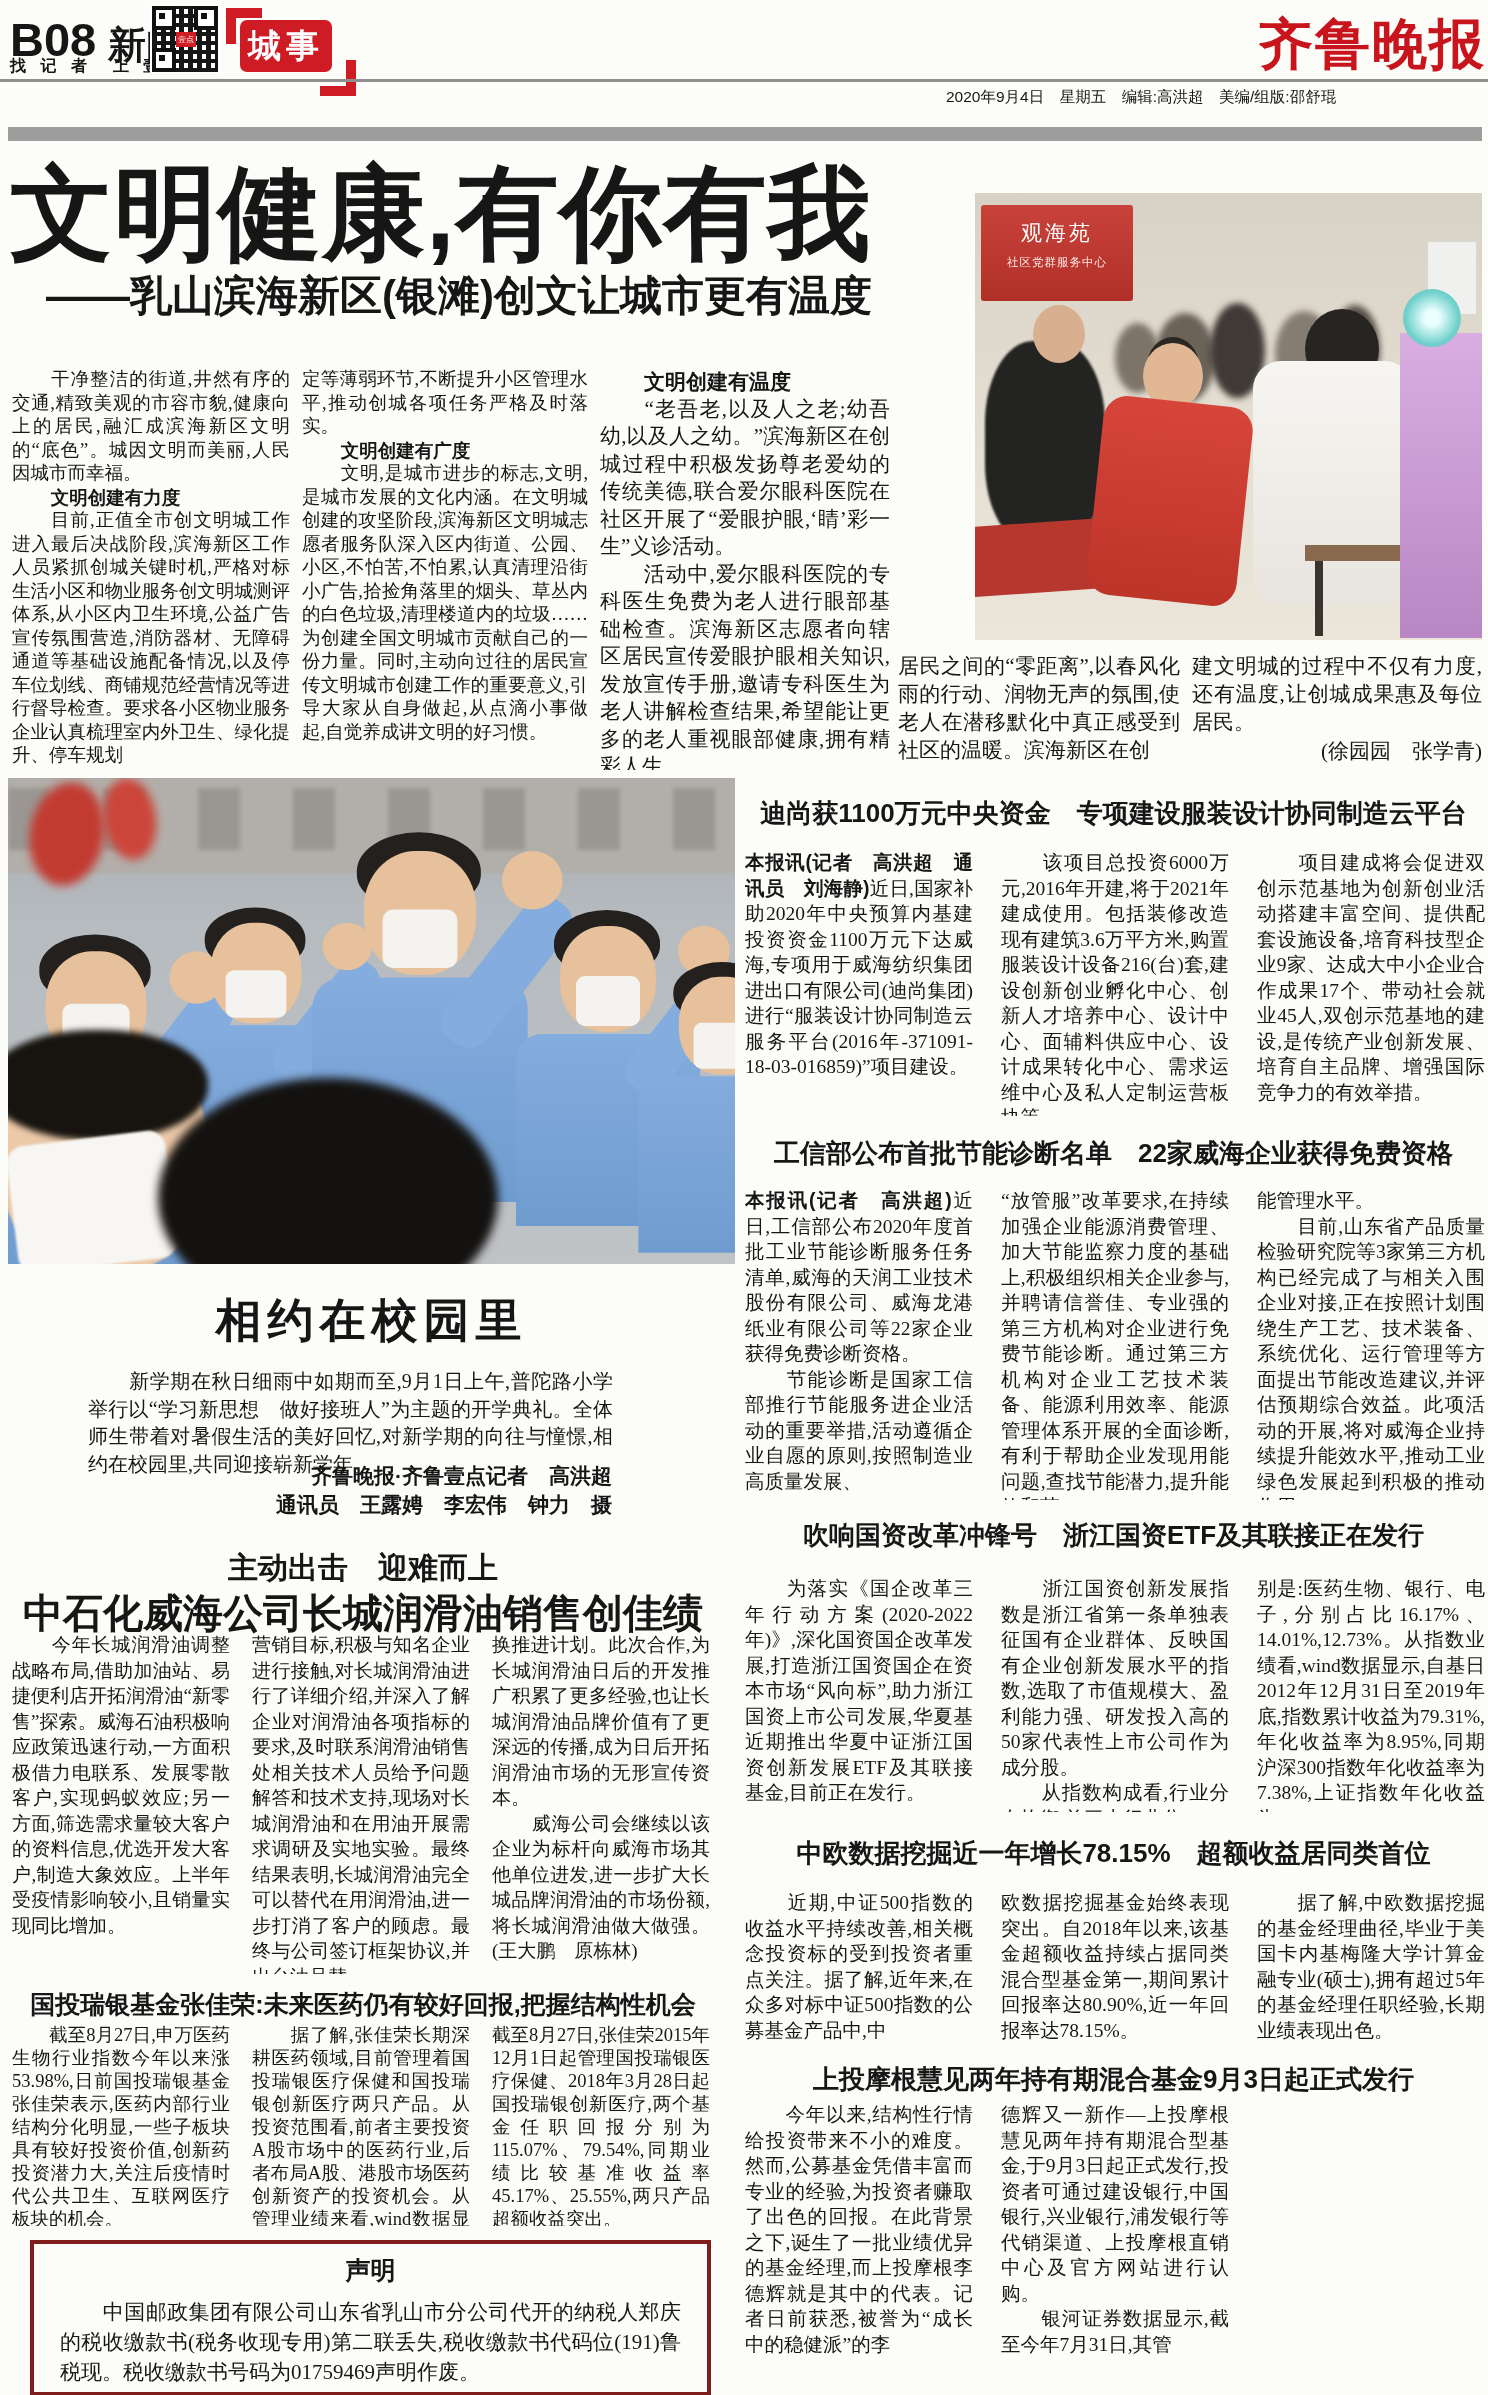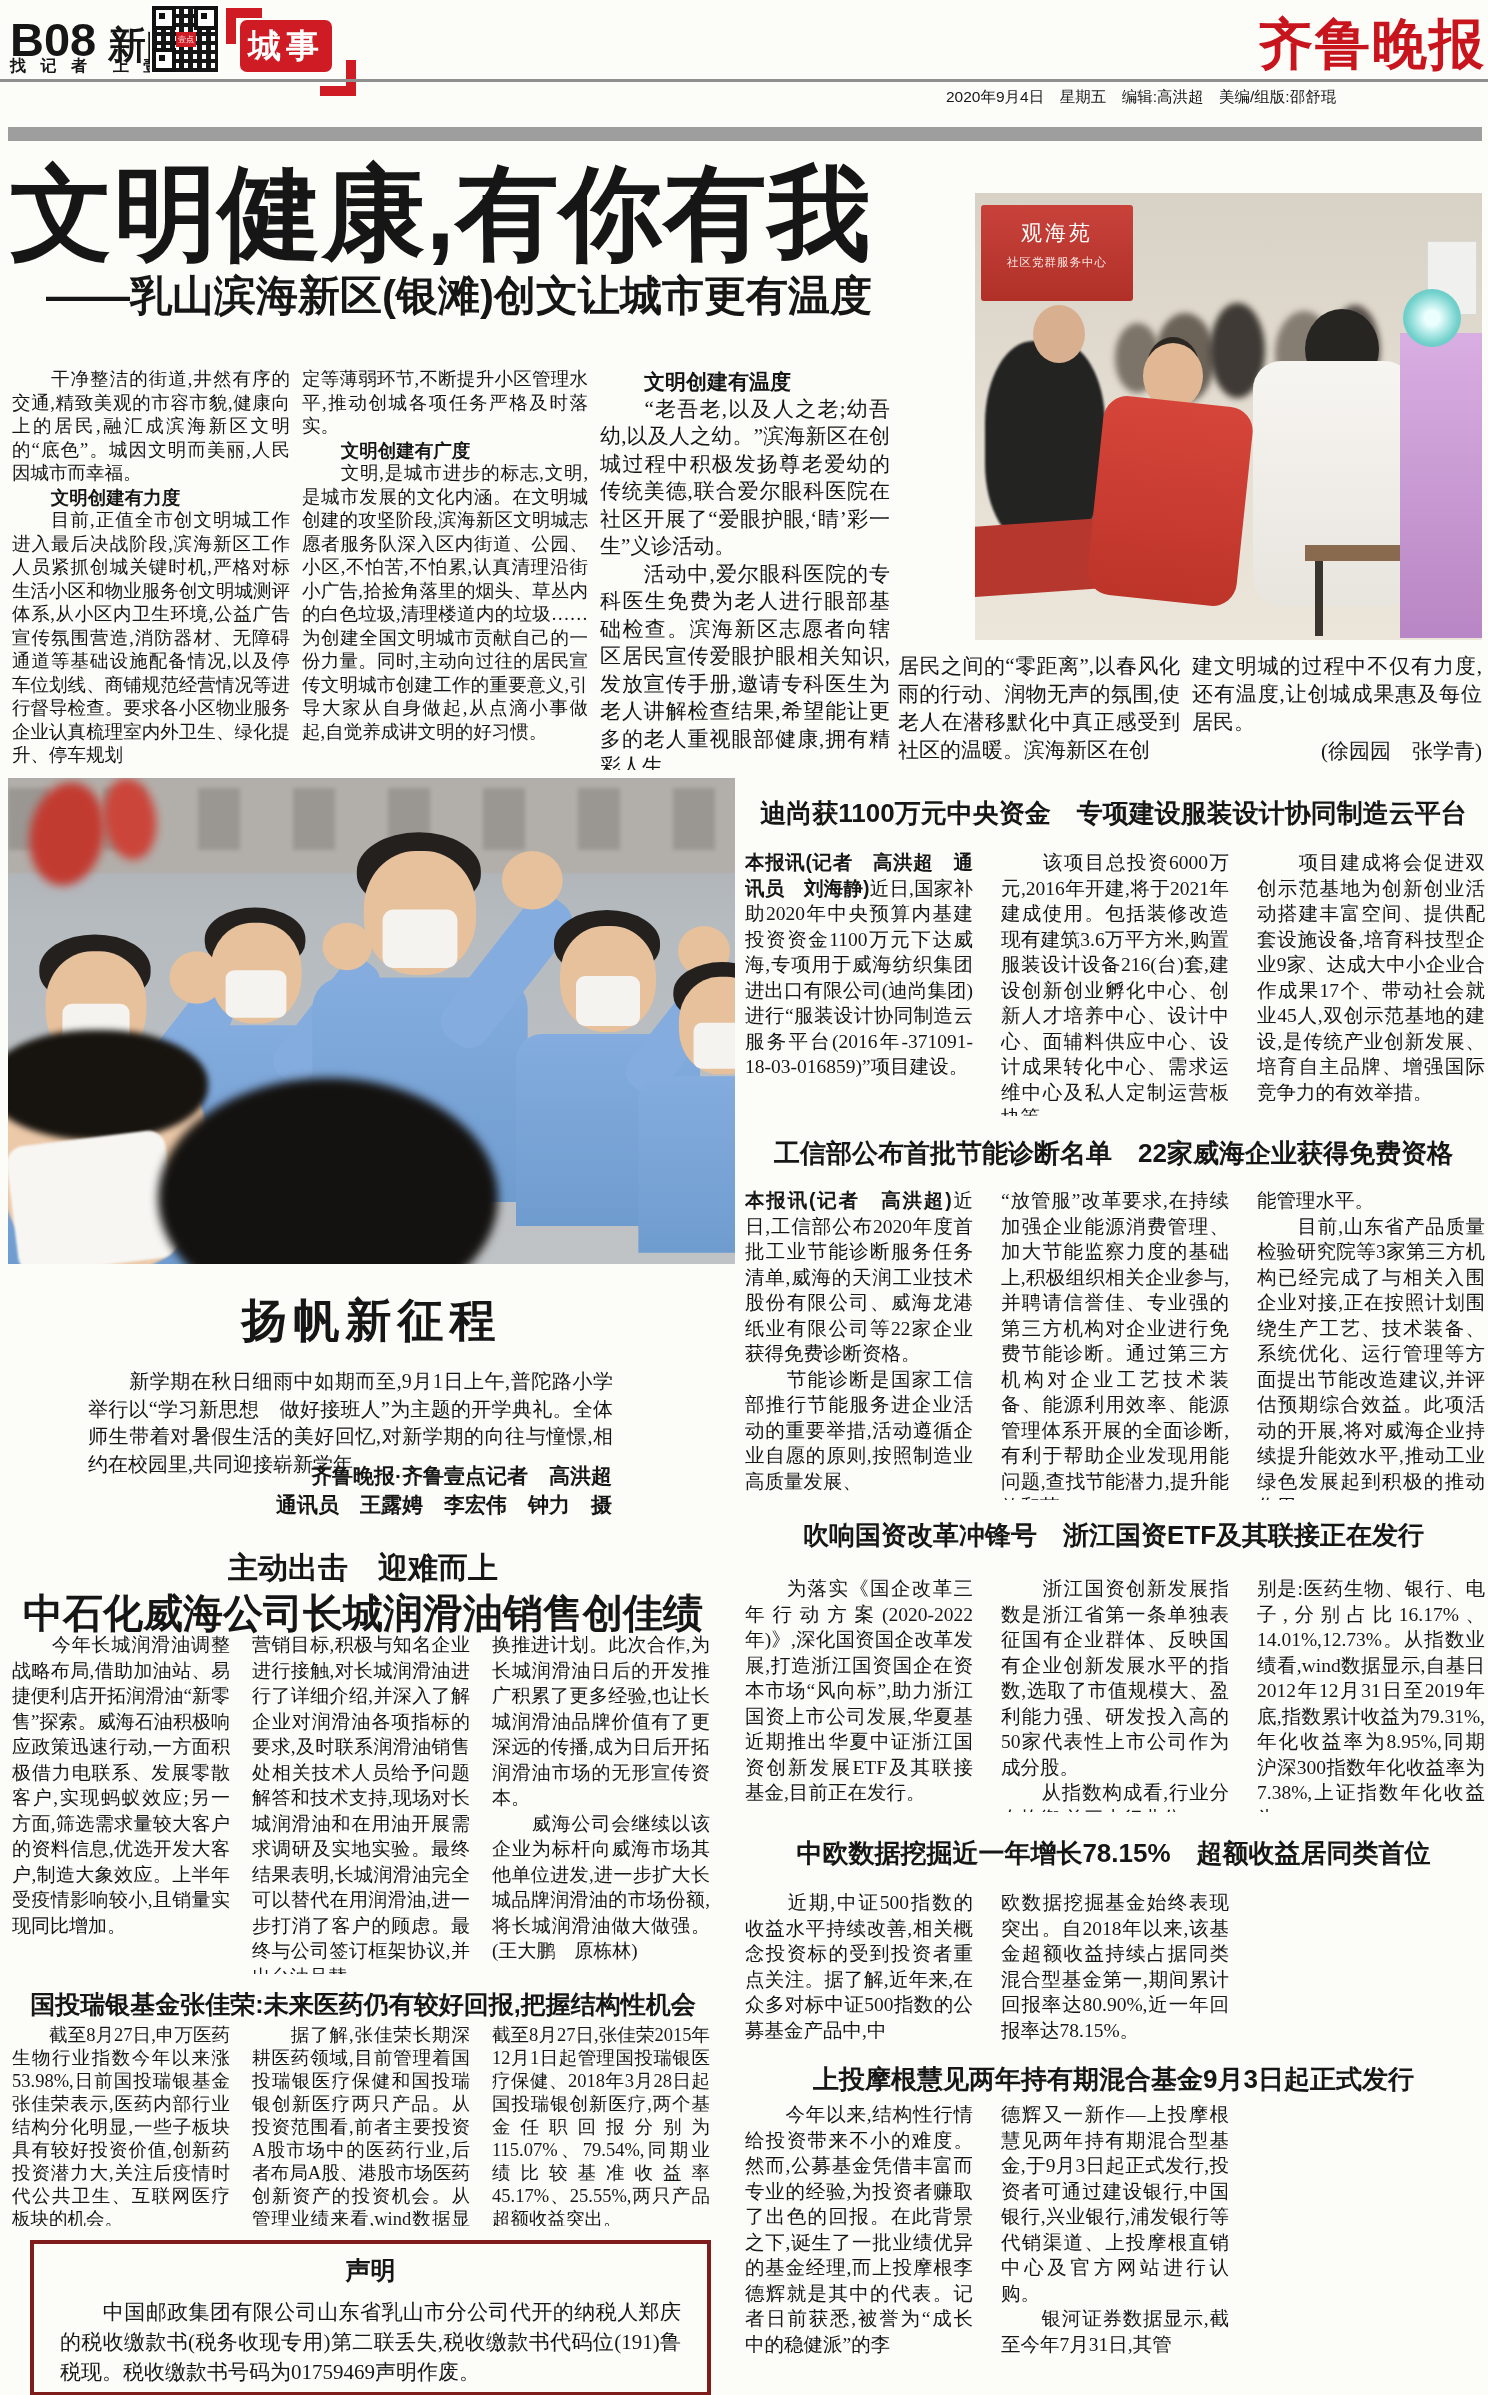--- a/index.html
+++ b/index.html
@@ -186,21 +186,21 @@
       <div class="shirt"></div>
         <div class="arm"></div>
     </div>
 
     <div class="abs" style="left:-6px;top:268px;width:205px;height:225px;background:#ecc9a9;border-radius:42%;filter:blur(1px);"></div>
     <div class="abs" style="left:-20px;top:252px;width:220px;height:110px;background:#17140f;border-radius:48%;filter:blur(3px);"></div>
     <div class="abs" style="left:4px;top:360px;width:160px;height:128px;background:#f7f6f3;border-radius:18px;transform:rotate(-7deg);filter:blur(1px);"></div>
     <div class="abs" style="left:150px;top:300px;width:340px;height:240px;background:#141210;border-radius:50%;filter:blur(5px);"></div>
   </div>
 
-  <div class="abs hei ctr" style="left:8px;top:1290px;width:727px;font-size:46px;letter-spacing:6px;">扬帆新征程</div>
+  <div class="abs hei ctr" style="left:8px;top:1290px;width:727px;font-size:46px;letter-spacing:6px;">相约在校园里</div>
   <div class="abs jcol" style="left:88px;top:1368px;width:525px;font-size:20px;line-height:27.5px;">　　新学期在秋日细雨中如期而至,9月1日上午,普陀路小学举行以“学习新思想　做好接班人”为主题的开学典礼。全体师生带着对暑假生活的美好回忆,对新学期的向往与憧憬,相约在校园里,共同迎接崭新学年。</div>
   <div class="abs hei" style="left:200px;top:1462px;width:412px;text-align:right;font-size:21px;">齐鲁晚报·齐鲁壹点记者　高洪超</div>
   <div class="abs hei" style="left:200px;top:1491px;width:412px;text-align:right;font-size:21px;">通讯员　王露娉　李宏伟　钟力　摄</div>
 
   <div class="abs hei ctr" style="left:8px;top:1548px;width:710px;font-size:30px;">主动出击　迎难而上</div>
   <div class="abs hei ctr" style="left:8px;top:1586px;width:710px;font-size:40px;">中石化威海公司长城润滑油销售创佳绩</div>
   <div class="abs jcol scol" style="left:12px;top:1632px;width:218px;height:342px;">　　今年长城润滑油调整战略布局,借助加油站、易捷便利店开拓润滑油“新零售”探索。威海石油积极响应政策迅速行动,一方面积极借力电联系、发展零散客户,实现蚂蚁效应;另一方面,筛选需求量较大客户的资料信息,优选开发大客户,制造大象效应。上半年受疫情影响较小,且销量实现同比增加。</div>
   <div class="abs jcol scol" style="left:252px;top:1632px;width:218px;height:342px;">营销目标,积极与知名企业进行接触,对长城润滑油进行了详细介绍,并深入了解企业对润滑油各项指标的要求,及时联系润滑油销售处相关技术人员给予问题解答和技术支持,现场对长城润滑油和在用油开展需求调研及实地实验。最终结果表明,长城润滑油完全可以替代在用润滑油,进一步打消了客户的顾虑。最终与公司签订框架协议,并出台油品替</div>
   <div class="abs jcol scol flow" style="left:492px;top:1632px;width:218px;height:342px;">换推进计划。此次合作,为长城润滑油日后的开发推广积累了更多经验,也让长城润滑油品牌价值有了更深远的传播,成为日后开拓润滑油市场的无形宣传资本。
 　　威海公司会继续以该企业为标杆向威海市场其他单位进发,进一步扩大长城品牌润滑油的市场份额,将长城润滑油做大做强。(王大鹏　原栋林)</div>
@@ -231,19 +231,20 @@
 
   <div class="abs hei ctr" style="left:745px;top:1518px;width:737px;font-size:26px;">吹响国资改革冲锋号　浙江国资ETF及其联接正在发行</div>
   <div class="abs jcol rcol" style="left:745px;top:1576px;width:228px;height:236px;">　　为落实《国企改革三年行动方案(2020-2022年)》,深化国资国企改革发展,打造浙江国资国企在资本市场“风向标”,助力浙江国资上市公司发展,华夏基近期推出华夏中证浙江国资创新发展ETF及其联接基金,目前正在发行。</div>
   <div class="abs jcol rcol flow" style="left:1001px;top:1576px;width:228px;height:236px;">　　浙江国资创新发展指数是浙江省第一条单独表征国有企业群体、反映国有企业创新发展水平的指数,选取了市值规模大、盈利能力强、研发投入高的50家代表性上市公司作为成分股。
 　　从指数构成看,行业分布均衡,前三大行业分</div>
   <div class="abs jcol rcol" style="left:1257px;top:1576px;width:228px;height:236px;">别是:医药生物、银行、电子,分别占比16.17%、14.01%,12.73%。从指数业绩看,wind数据显示,自基日2012年12月31日至2019年底,指数累计收益为79.31%,年化收益率为8.95%,同期沪深300指数年化收益率为7.38%,上证指数年化收益为4.44%。</div>
 
   <div class="abs hei ctr" style="left:745px;top:1836px;width:737px;font-size:26px;">中欧数据挖掘近一年增长78.15%　超额收益居同类首位</div>
   <div class="abs jcol rcol" style="left:745px;top:1890px;width:228px;height:152px;">　　近期,中证500指数的收益水平持续改善,相关概念投资标的受到投资者重点关注。据了解,近年来,在众多对标中证500指数的公募基金产品中,中</div>
   <div class="abs jcol rcol" style="left:1001px;top:1890px;width:228px;height:152px;">欧数据挖掘基金始终表现突出。自2018年以来,该基金超额收益持续占据同类混合型基金第一,期间累计回报率达80.90%,近一年回报率达78.15%。</div>
+  <div class="abs jcol rcol" style="left:1257px;top:1890px;width:228px;height:152px;">　　据了解,中欧数据挖掘的基金经理曲径,毕业于美国卡内基梅隆大学计算金融专业(硕士),拥有超过5年的基金经理任职经验,长期业绩表现出色。</div>
 
   <div class="abs hei ctr" style="left:745px;top:2062px;width:737px;font-size:26px;">上投摩根慧见两年持有期混合基金9月3日起正式发行</div>
   <div class="abs jcol rcol" style="left:745px;top:2102px;width:228px;height:290px;">　　今年以来,结构性行情给投资带来不小的难度。然而,公募基金凭借丰富而专业的经验,为投资者赚取了出色的回报。在此背景之下,诞生了一批业绩优异的基金经理,而上投摩根李德辉就是其中的代表。记者日前获悉,被誉为“成长中的稳健派”的李</div>
   <div class="abs jcol rcol flow" style="left:1001px;top:2102px;width:228px;height:290px;">德辉又一新作—上投摩根慧见两年持有期混合型基金,于9月3日起正式发行,投资者可通过建设银行,中国银行,兴业银行,浦发银行等代销渠道、上投摩根直销中心及官方网站进行认购。
 　　银河证券数据显示,截至今年7月31日,其管</div>
 
 </div>
 
 </body></html>

